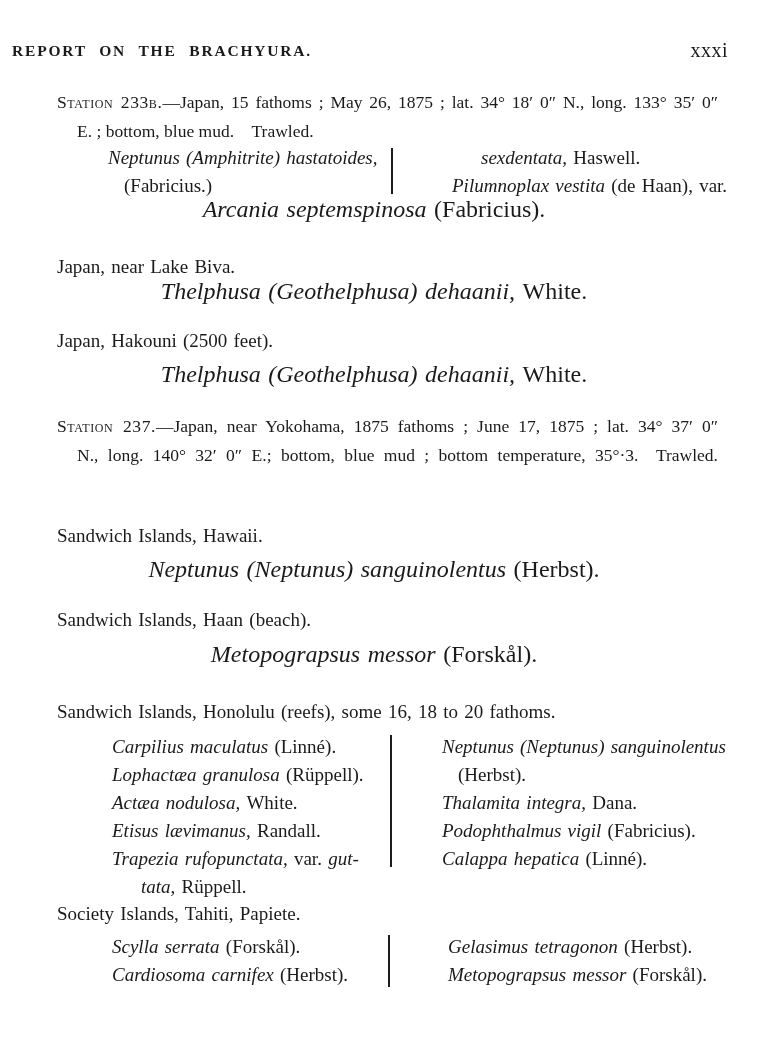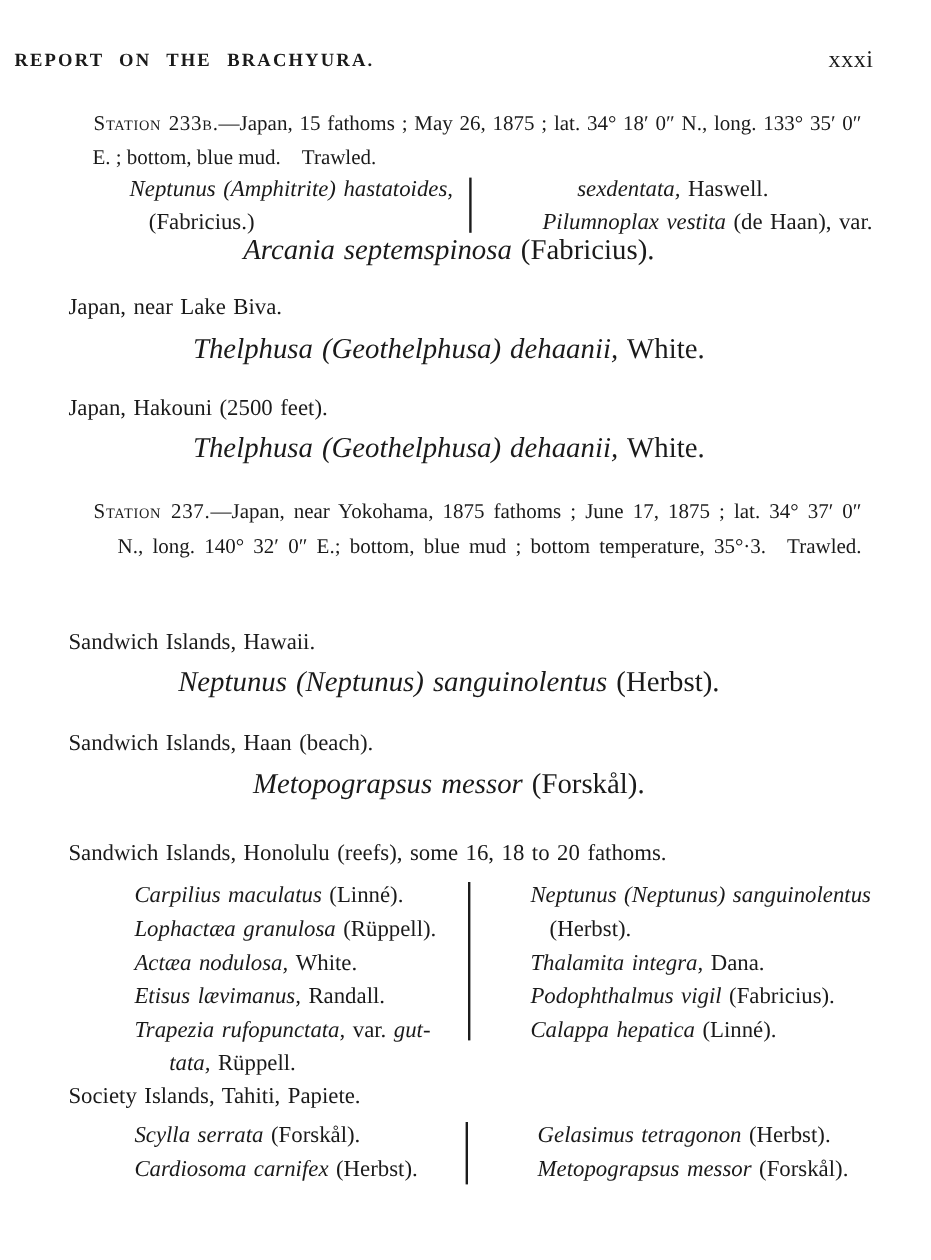--- a/index.html
+++ b/index.html
@@ -18,21 +18,21 @@
     font-size:15.5px;font-weight:bold;
     letter-spacing:1.8px;word-spacing:7px;
   }
   .page-number{
     position:absolute;top:39px;right:48px;
     font-size:20px;letter-spacing:0.5px;
   }
   
   .para{position:absolute;left:57px;width:661px;font-size:17.5px;}
   .pline{line-height:29px;white-space:nowrap;}
-  .pline.fill{text-align:justify;text-align-last:justify;margin-left:21px;}
+  .pline.fill{text-align:justify;text-align-last:justify;}
   .pline.ind1{padding-left:20px;}
   
   .heading{
     position:absolute;left:57px;
     font-size:19px;white-space:nowrap;word-spacing:1.5px;
   }
   
   .centerline{
     position:absolute;left:0;width:748px;
     text-align:center;font-size:24px;word-spacing:1.5px;
@@ -68,21 +68,21 @@
         <div class="line ind1"><span class="seg-r">(Fabricius.)</span></div>
       </div>
     <div class="sep" style="left:391px;top:4px;height:46px"></div>
     <div class="col" style="left:452px;width:284px">
         <div class="line ind2"><span class="seg-i">sexdentata, </span><span class="seg-r">Haswell.</span></div>
         <div class="line ind0"><span class="seg-i">Pilumnoplax vestita </span><span class="seg-r">(de Haan), var.</span></div>
       </div>
   </div>
   <div class="centerline" style="top:196px"><span class="seg-i">Arcania septemspinosa </span><span class="seg-r">(Fabricius).</span></div>
 
-  <div class="heading" style="top:246px">Japan, near Lake Biva.</div>
+  <div class="heading" style="top:256px">Japan, near Lake Biva.</div>
   <div class="centerline" style="top:278px"><span class="seg-i">Thelphusa (Geothelphusa) dehaanii, </span><span class="seg-r">White.</span></div>
 
   <div class="heading" style="top:330px">Japan, Hakouni (2500 feet).</div>
   <div class="centerline" style="top:361px"><span class="seg-i">Thelphusa (Geothelphusa) dehaanii, </span><span class="seg-r">White.</span></div>
 
   <div class="para" style="top:412px">
     <div class="pline fill"><span class="seg-sc">Station 237.</span><span class="seg-r">—Japan, near Yokohama, 1875 fathoms ; June 17, 1875 ; lat. 34° 37′ 0″</span></div>
     <div class="pline ind1 fill"><span class="seg-r">N., long. 140° 32′ 0″ E.; bottom, blue mud ; bottom temperature, 35°·3. Trawled.</span></div>
   </div>
 

